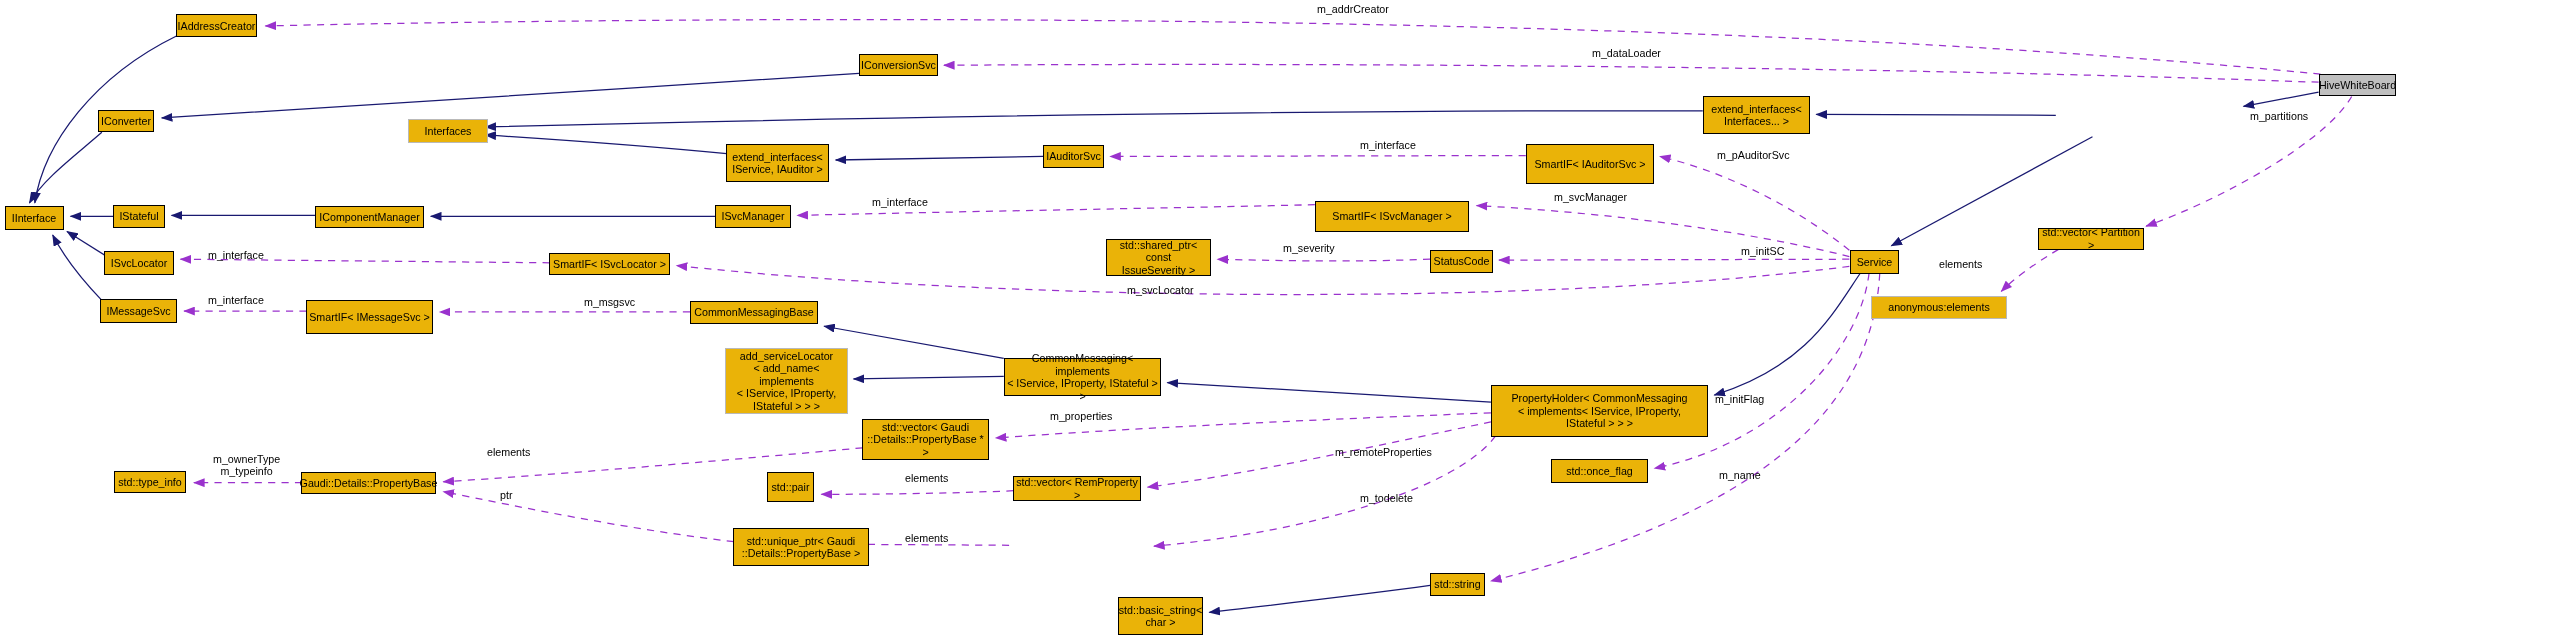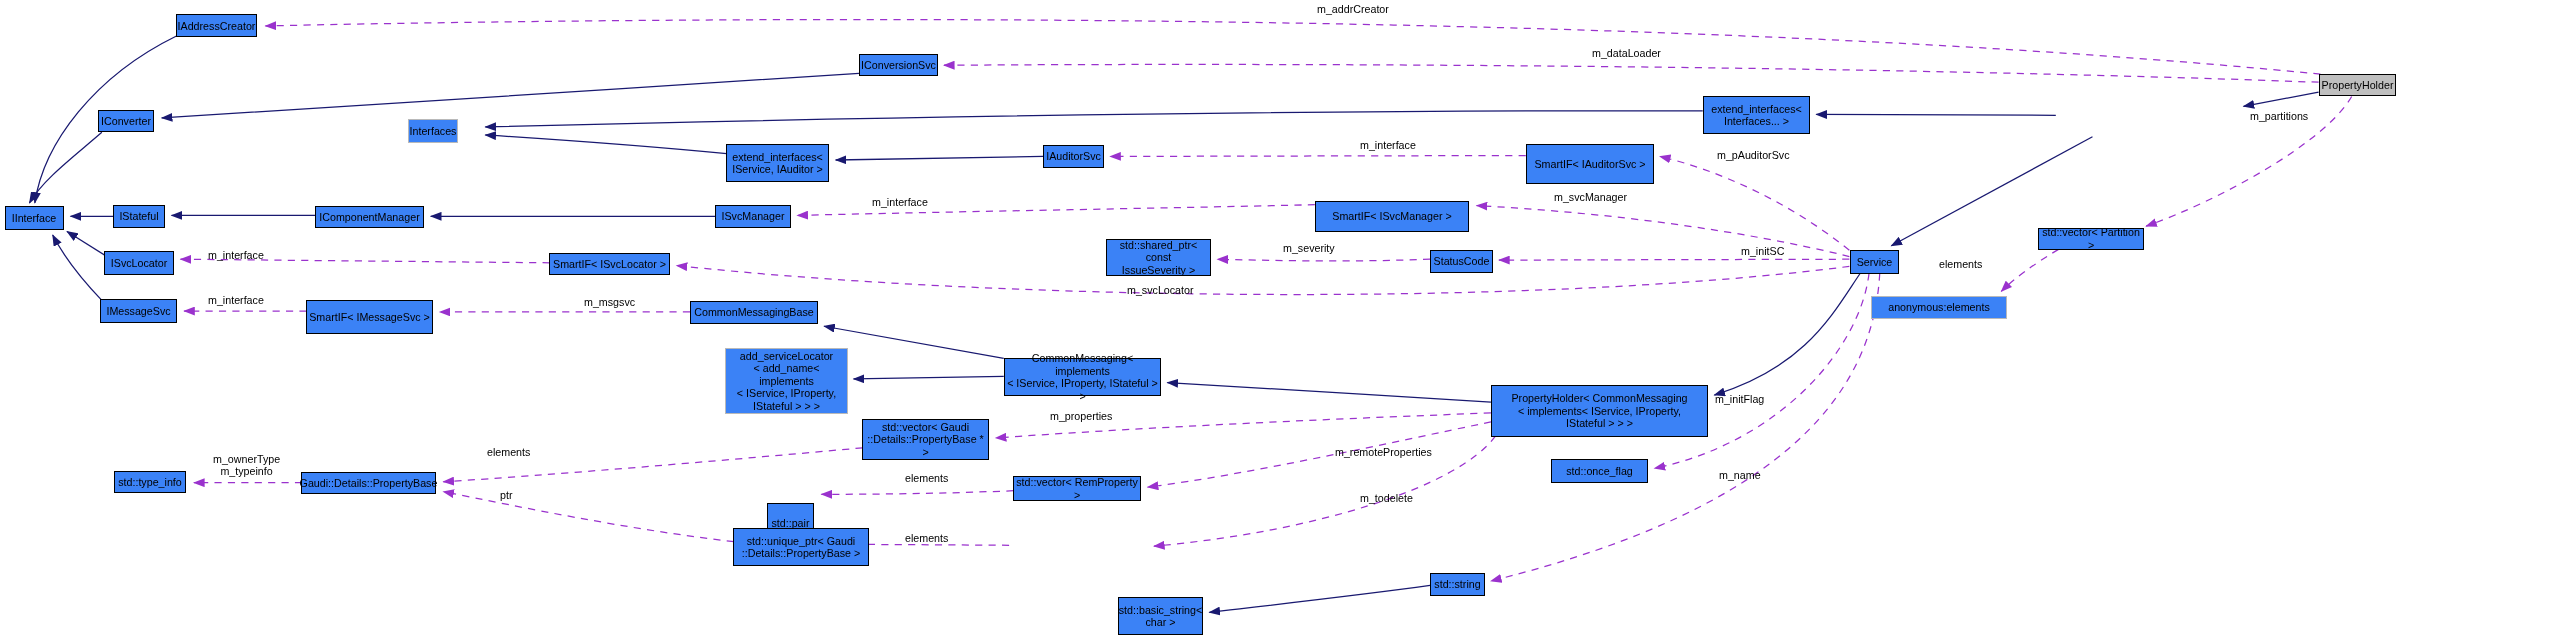--- a/index.html
+++ b/index.html
@@ -3,21 +3,21 @@
 <meta charset="utf-8">
 <style>
   html,body{margin:0;padding:0;background:#ffffff;}
   #canvas{
     position:relative;width:2576px;height:640px;background:#ffffff;overflow:hidden;
     font-family:"Liberation Sans","DejaVu Sans",sans-serif;
   }
   svg.edges{position:absolute;left:0;top:0;z-index:1;}
   .node{
     position:absolute;z-index:2;box-sizing:border-box;
-    background:#3b82f6;border:0.9px solid #000000;color:#000000;
+    background:#eab308;border:0.9px solid #000000;color:#000000;
     display:flex;align-items:center;justify-content:center;
     font-size:10.7px;line-height:12.5px;text-align:center;white-space:pre-line;
     cursor:pointer;
   }
   .node.gray{border-color:#b9b9b9;}
   .node.focus{background:#bfbfbf;font-weight:normal;}
   .elabel{
     position:absolute;z-index:3;color:#000000;font-size:10.7px;line-height:11.6px;
     white-space:pre-line;text-align:center;
   }
@@ -83,24 +83,24 @@
       <path d="M1133,549 C1060,552 990,553 918,553" marker-end="url(#ah-purple)"></path>
       <path d="M1128,610 L956,609" marker-end="url(#ah-purple)"></path>
       <path d="M820,606 C700,592 580,567 495,550" marker-end="url(#ah-purple)"></path>
       <path d="M337,540 L216,540" marker-end="url(#ah-purple)"></path>
     </g>
   </svg>
 
   <div class="node" style="left:176px;top:14.3px;width:81px;height:23px">IAddressCreator</div>
   <div class="node" style="left:859px;top:54px;width:79px;height:22.4px">IConversionSvc</div>
   <div class="node" style="left:98px;top:110px;width:56px;height:22.4px">IConverter</div>
-  <div class="node gray" style="left:408px;top:119px;width:50px;height:24px">Interfaces</div>
+  <div class="node gray" style="left:408px;top:119px;width:80px;height:24px">Interfaces</div>
   <div class="node" style="left:1703px;top:96px;width:107px;height:38px">extend_interfaces&lt;
 Interfaces... &gt;</div>
-  <div class="node focus" style="left:2319px;top:74px;width:77px;height:22.4px">PropertyHolder</div>
+  <div class="node focus" style="left:2319px;top:74px;width:77px;height:22.4px">HiveWhiteBoard</div>
   <div class="node" style="left:726px;top:144px;width:103px;height:38px">extend_interfaces&lt;
 IService, IAuditor &gt;</div>
   <div class="node" style="left:1043px;top:145px;width:61px;height:23px">IAuditorSvc</div>
   <div class="node" style="left:1526px;top:144px;width:128px;height:40px">SmartIF&lt; IAuditorSvc &gt;</div>
   <div class="node" style="left:4.5px;top:206px;width:59px;height:24px">IInterface</div>
   <div class="node" style="left:113px;top:205px;width:52px;height:23px">IStateful</div>
   <div class="node" style="left:315px;top:206px;width:109px;height:21.5px">IComponentManager</div>
   <div class="node" style="left:715px;top:205px;width:76px;height:23px">ISvcManager</div>
   <div class="node" style="left:1315px;top:201px;width:154px;height:31px">SmartIF&lt; ISvcManager &gt;</div>
   <div class="node" style="left:2038px;top:228px;width:106px;height:21.5px">std::vector&lt; Partition &gt;</div>
@@ -120,21 +120,21 @@
 IStateful &gt; &gt; &gt;</div>
   <div class="node" style="left:1004px;top:358px;width:157px;height:38px">CommonMessaging&lt; implements
 &lt; IService, IProperty, IStateful &gt; &gt;</div>
   <div class="node" style="left:1491px;top:385px;width:217px;height:52px">PropertyHolder&lt; CommonMessaging
 &lt; implements&lt; IService, IProperty,
 IStateful &gt; &gt; &gt;</div>
   <div class="node" style="left:862px;top:419px;width:127px;height:41px">std::vector&lt; Gaudi
 ::Details::PropertyBase * &gt;</div>
   <div class="node" style="left:114px;top:471px;width:72px;height:22.4px">std::type_info</div>
   <div class="node" style="left:301px;top:472px;width:135px;height:22.4px">Gaudi::Details::PropertyBase</div>
-  <div class="node" style="left:767px;top:503px;width:47px;height:40px">std::pair</div>
+  <div class="node" style="left:767px;top:472px;width:47px;height:30px">std::pair</div>
   <div class="node" style="left:1013px;top:476px;width:128px;height:25px">std::vector&lt; RemProperty &gt;</div>
   <div class="node" style="left:1551px;top:459px;width:97px;height:24px">std::once_flag</div>
   <div class="node" style="left:733px;top:528px;width:136px;height:38px">std::unique_ptr&lt; Gaudi
 ::Details::PropertyBase &gt;</div>
   <div class="node" style="left:1430px;top:573px;width:55px;height:23px">std::string</div>
   <div class="node" style="left:1118px;top:597px;width:85px;height:38px">std::basic_string&lt;
 char &gt;</div>
 
   <div class="elabel" style="left:1317px;top:3.6px">m_addrCreator</div>
   <div class="elabel" style="left:1592px;top:48px">m_dataLoader</div>

